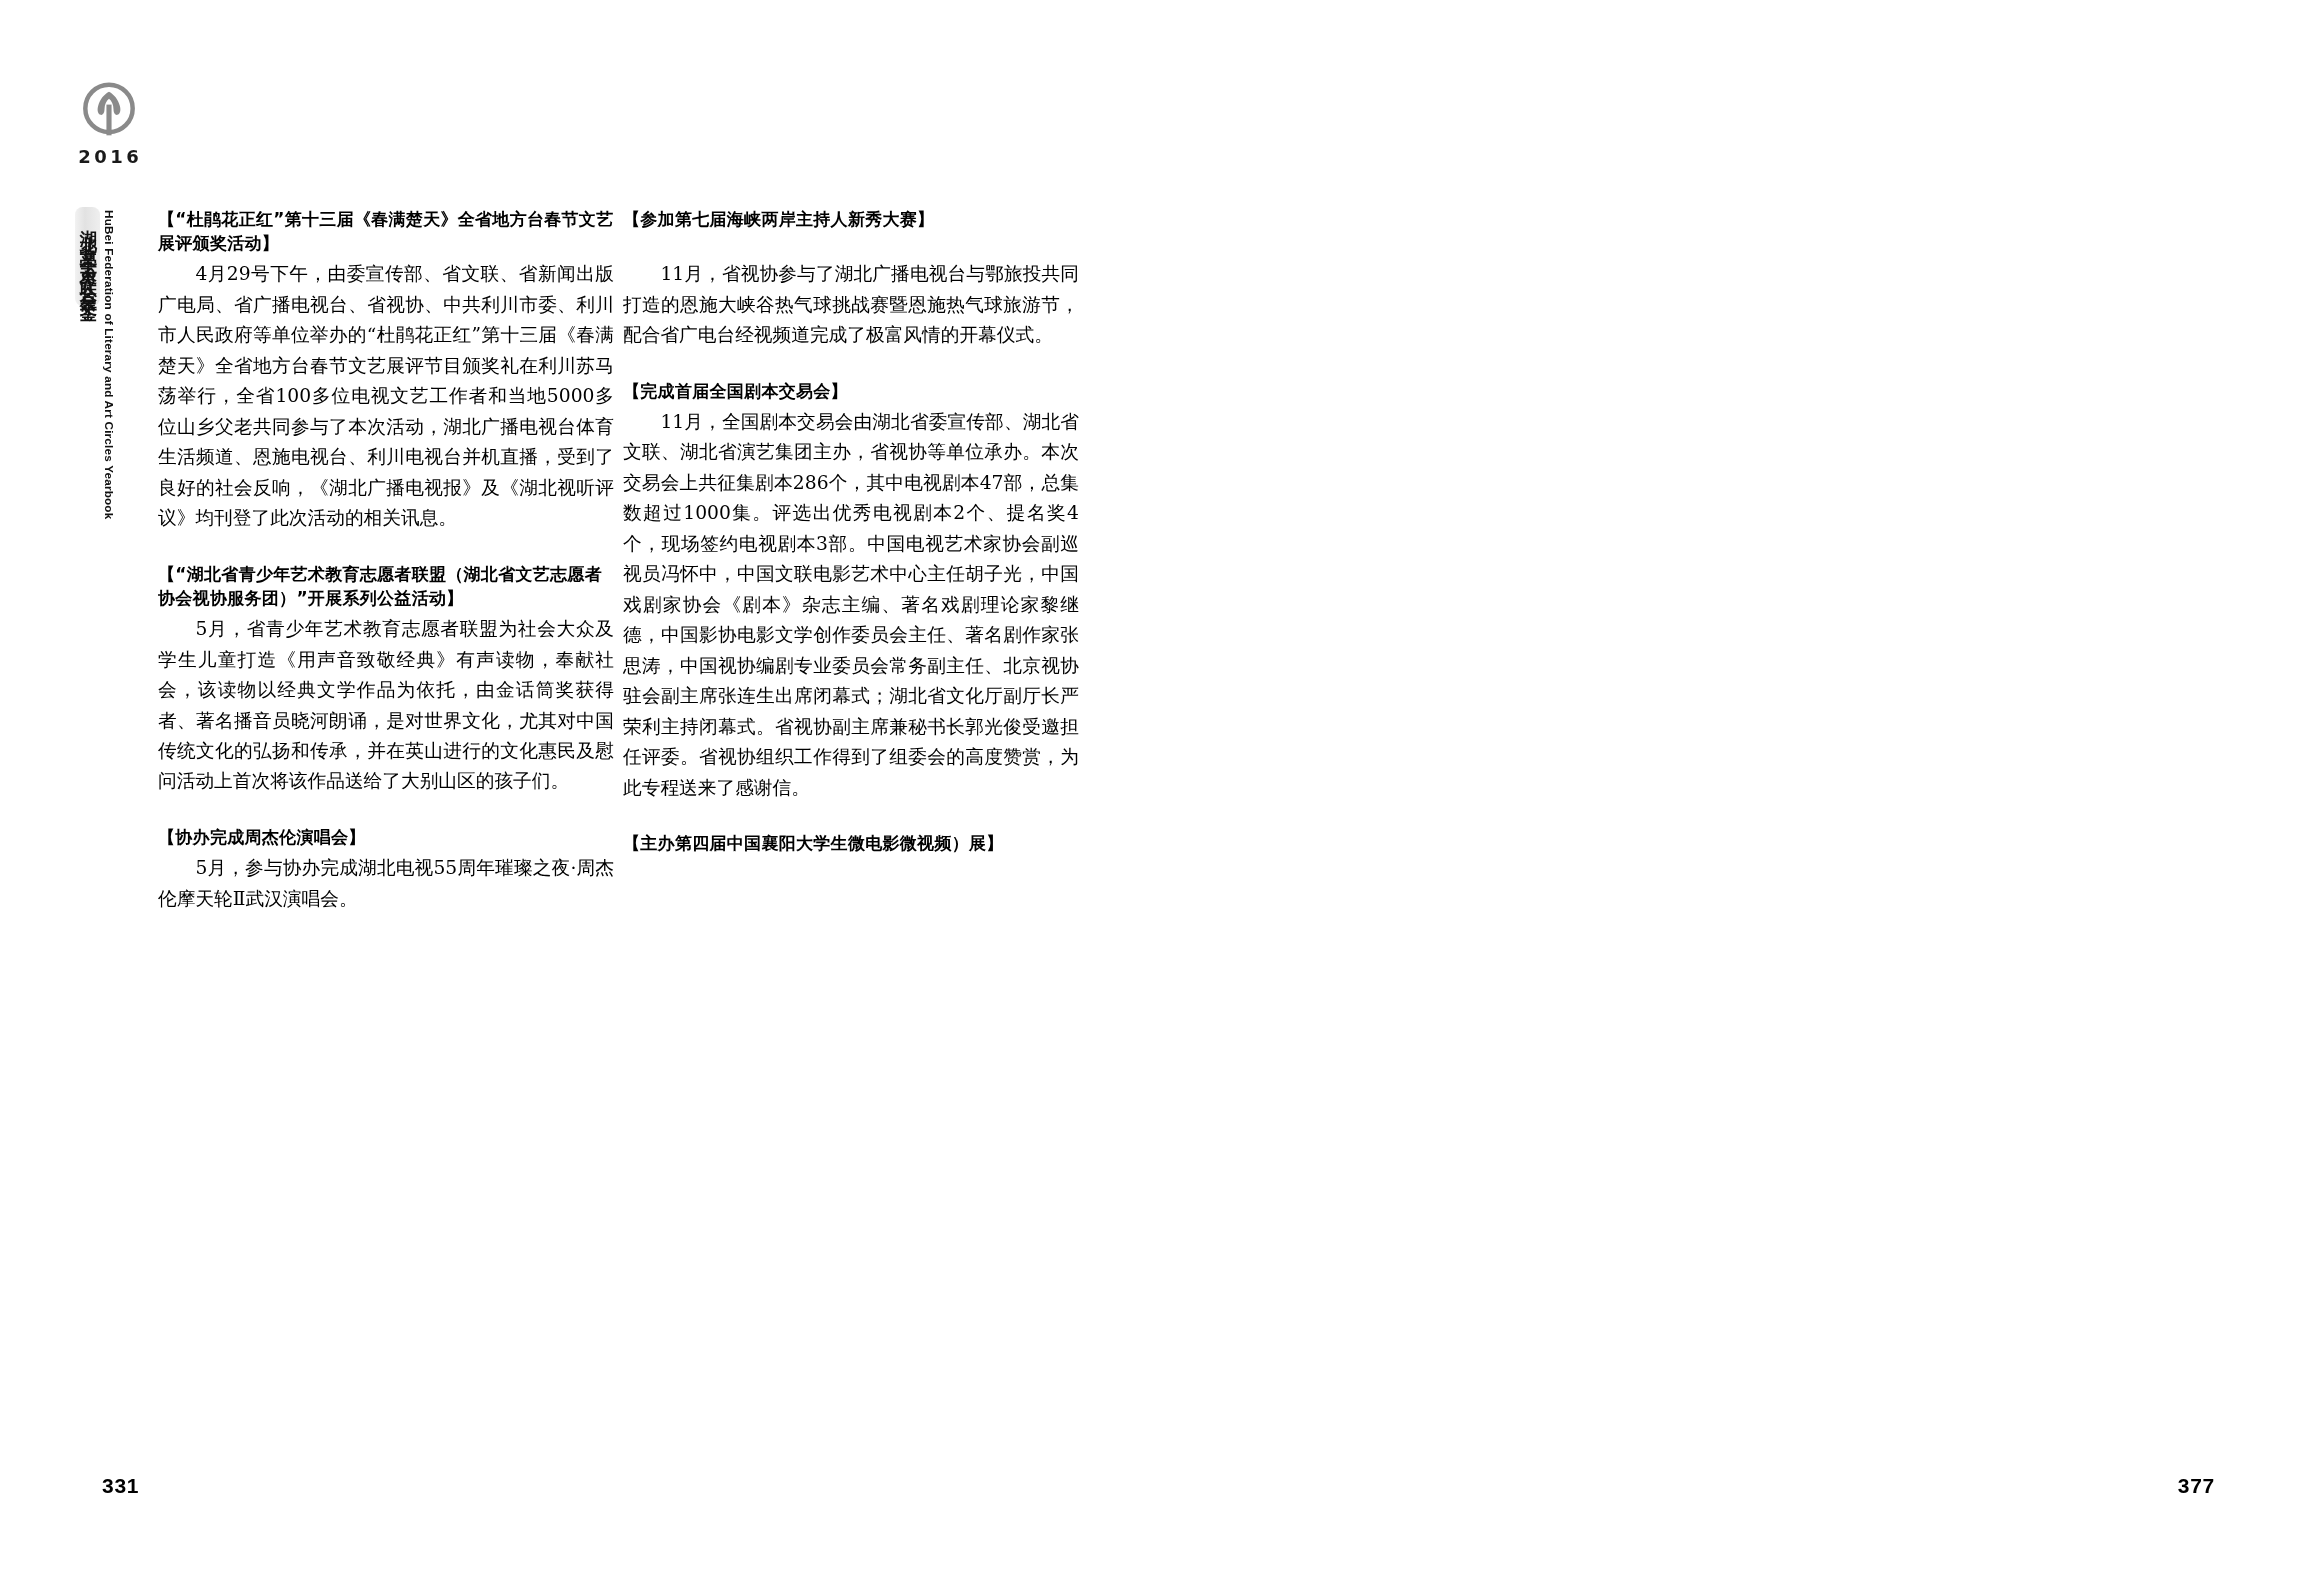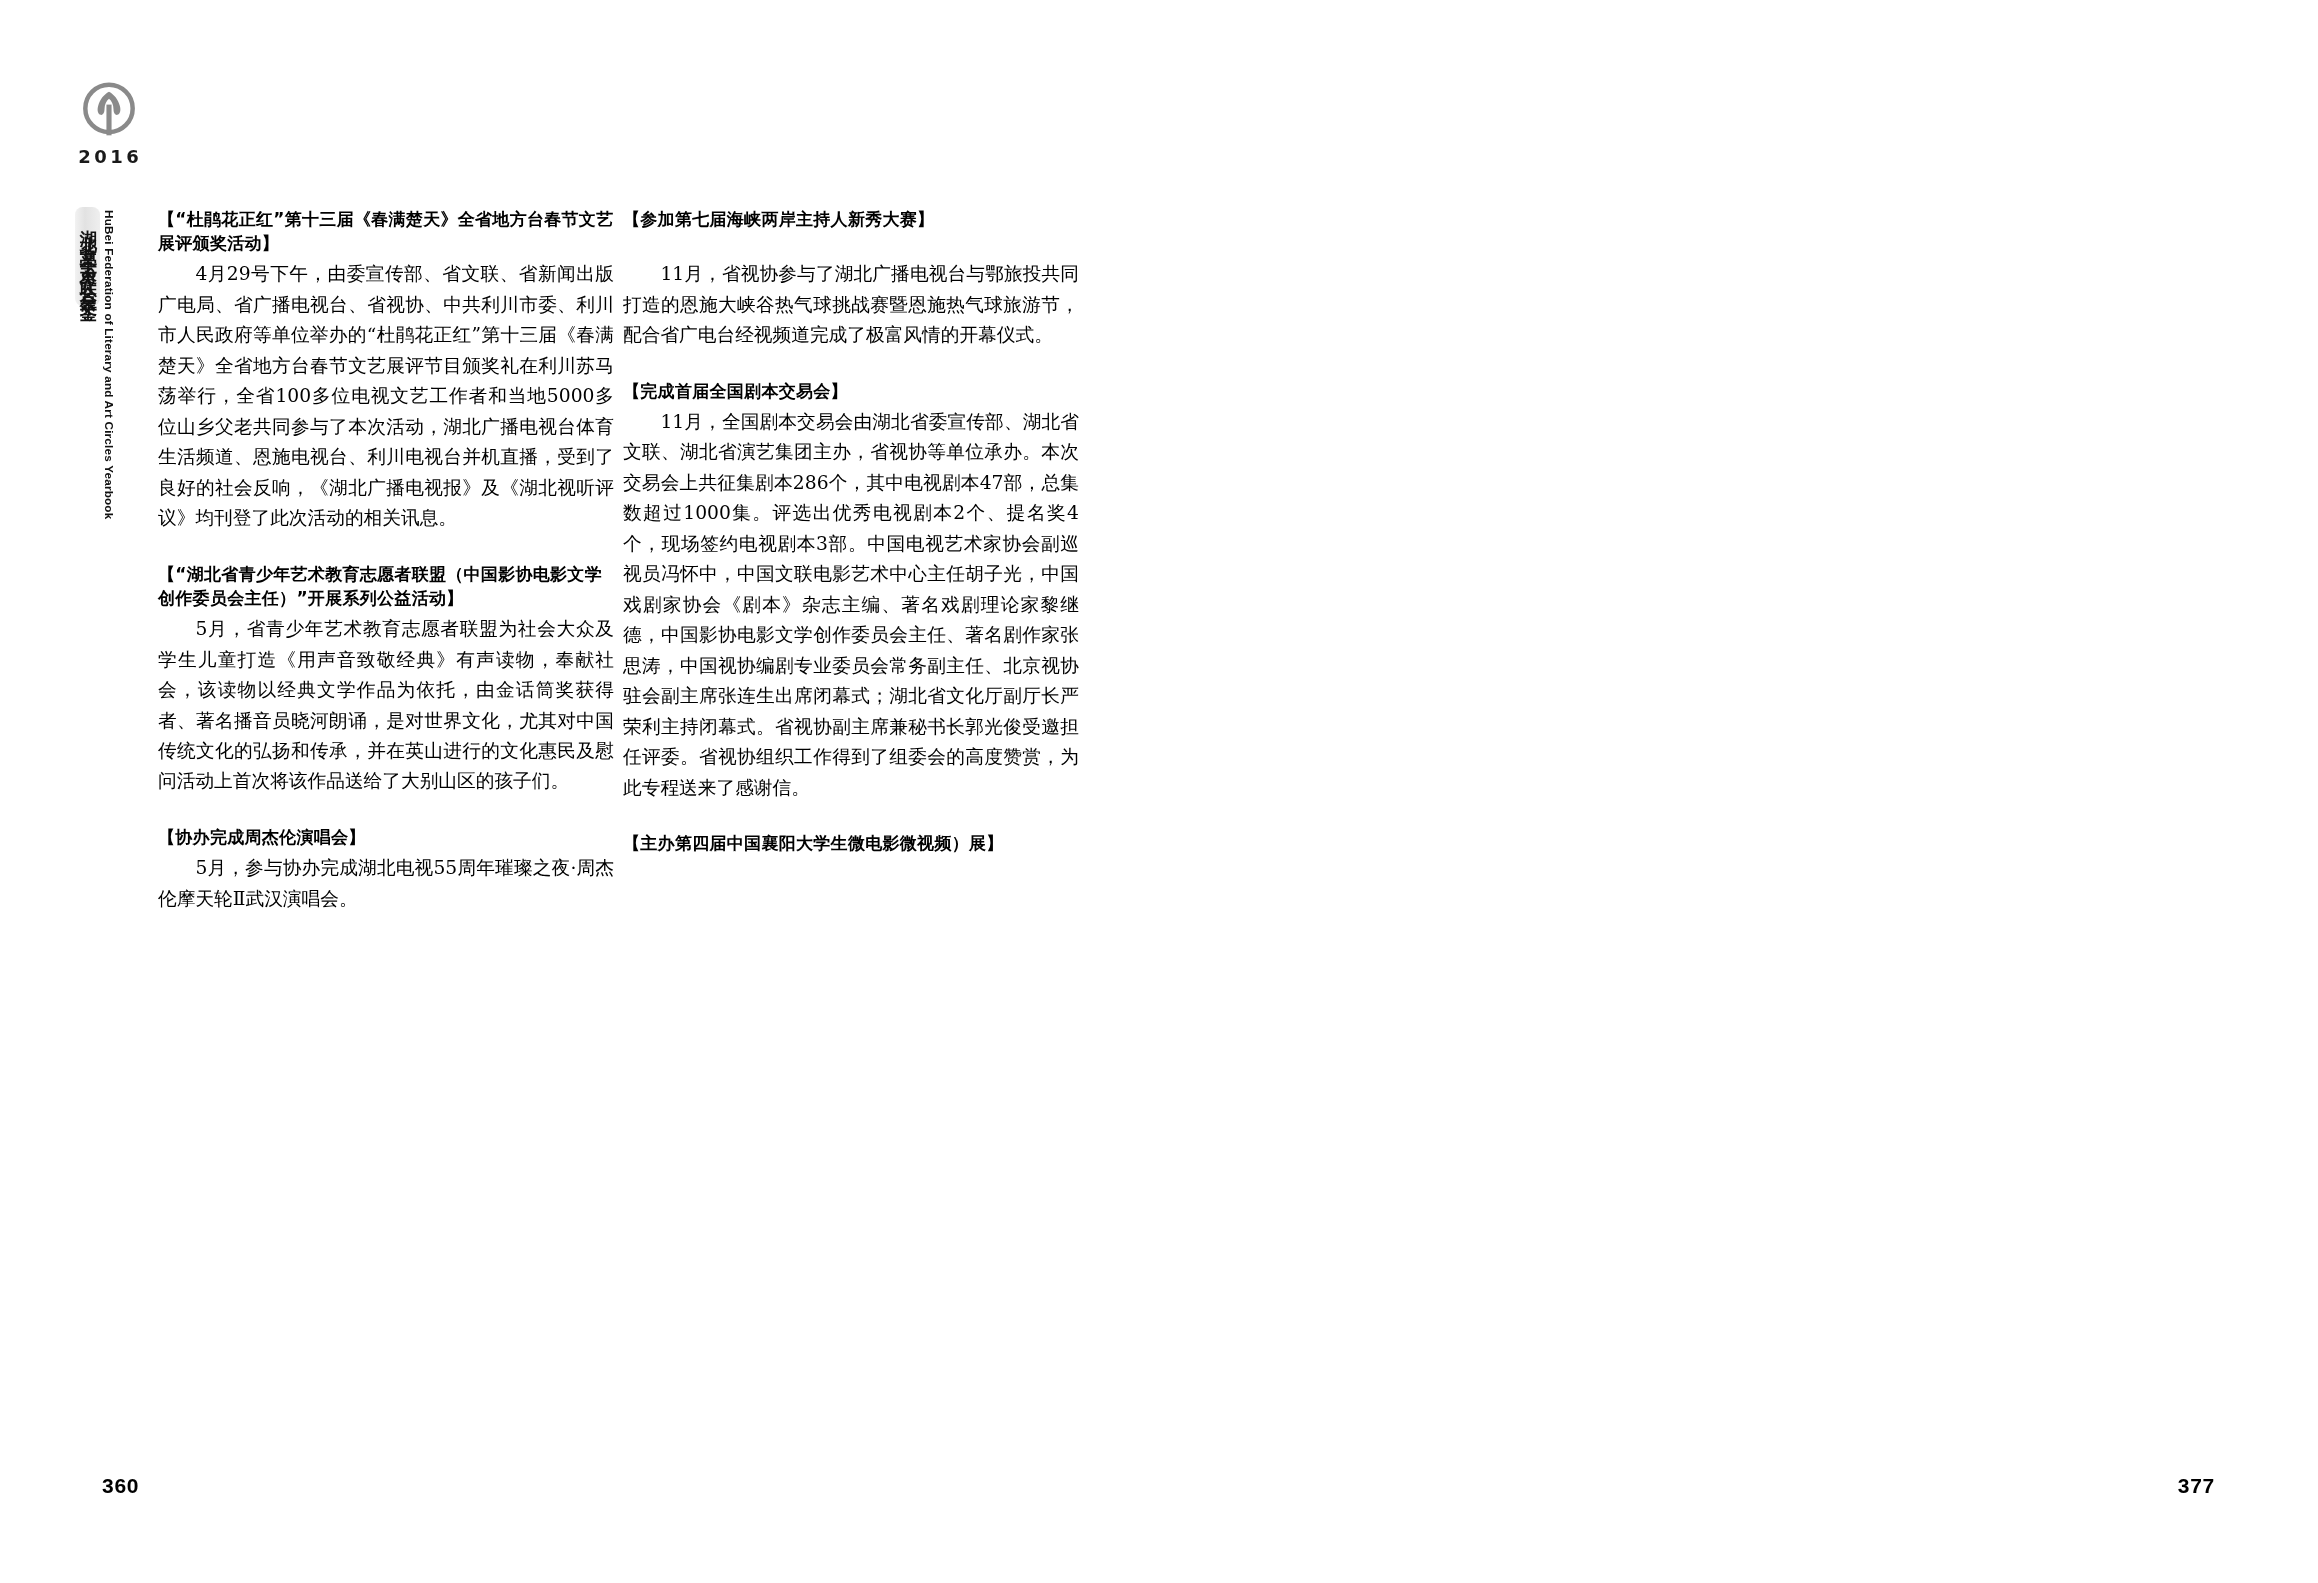--- a/index.html
+++ b/index.html
@@ -85,21 +85,21 @@
       <div class="vside-cn">湖北省文学艺术界联合会年鉴</div>
       <div class="vside-en">HuBei Federation of Literary and Art Circles Yearbook</div>
     </div>
 
     <div class="col c1">
       <div class="blk">
         <h2 class="sec-head">【“杜鹃花正红”第十三届《春满楚天》全省地方台春节文艺展评颁奖活动】</h2>
         <p class="para">4月29号下午，由委宣传部、省文联、省新闻出版广电局、省广播电视台、省视协、中共利川市委、利川市人民政府等单位举办的“杜鹃花正红”第十三届《春满楚天》全省地方台春节文艺展评节目颁奖礼在利川苏马荡举行，全省100多位电视文艺工作者和当地5000多位山乡父老共同参与了本次活动，湖北广播电视台体育生活频道、恩施电视台、利川电视台并机直播，受到了良好的社会反响，《湖北广播电视报》及《湖北视听评议》均刊登了此次活动的相关讯息。</p>
       </div>
       <div class="blk">
-        <h2 class="sec-head">【“湖北省青少年艺术教育志愿者联盟（中国影协电影文学创作委员会主任）”开展系列公益活动】</h2>
+        <h2 class="sec-head">【“湖北省青少年艺术教育志愿者联盟（湖北省文艺志愿者协会视协服务团）”开展系列公益活动】</h2>
         <p class="para">5月，省青少年艺术教育志愿者联盟为社会大众及学生儿童打造《用声音致敬经典》有声读物，奉献社会，该读物以经典文学作品为依托，由金话筒奖获得者、著名播音员晓河朗诵，是对世界文化，尤其对中国传统文化的弘扬和传承，并在英山进行的文化惠民及慰问活动上首次将该作品送给了大别山区的孩子们。</p>
       </div>
       <div class="blk">
         <h2 class="sec-head">【协办完成周杰伦演唱会】</h2>
         <p class="para">5月，参与协办完成湖北电视55周年璀璨之夜·周杰伦摩天轮Ⅱ武汉演唱会。</p>
       </div>
     </div>
 
     <div class="col c2">
       <div class="blk">
@@ -110,21 +110,21 @@
       </div>
       <div class="blk">
         <h2 class="sec-head">【完成首届全国剧本交易会】</h2>
         <p class="para">11月，全国剧本交易会由湖北省委宣传部、湖北省文联、湖北省演艺集团主办，省视协等单位承办。本次交易会上共征集剧本286个，其中电视剧本47部，总集数超过1000集。评选出优秀电视剧本2个、提名奖4个，现场签约电视剧本3部。中国电视艺术家协会副巡视员冯怀中，中国文联电影艺术中心主任胡子光，中国戏剧家协会《剧本》杂志主编、著名戏剧理论家黎继德，中国影协电影文学创作委员会主任、著名剧作家张思涛，中国视协编剧专业委员会常务副主任、北京视协驻会副主席张连生出席闭幕式；湖北省文化厅副厅长严荣利主持闭幕式。省视协副主席兼秘书长郭光俊受邀担任评委。省视协组织工作得到了组委会的高度赞赏，为此专程送来了感谢信。</p>
       </div>
       <div class="blk">
         <h2 class="sec-head">【主办第四届中国襄阳大学生微电影微视频）展】</h2>
       </div>
     </div>
 
-    <div class="folio folio-left">360</div>
+    <div class="folio folio-left">331</div>
   </div>
 
   <div class="page right">
 
     <div class="folio folio-right">377</div>
   </div>
 
 </div>
 
 

